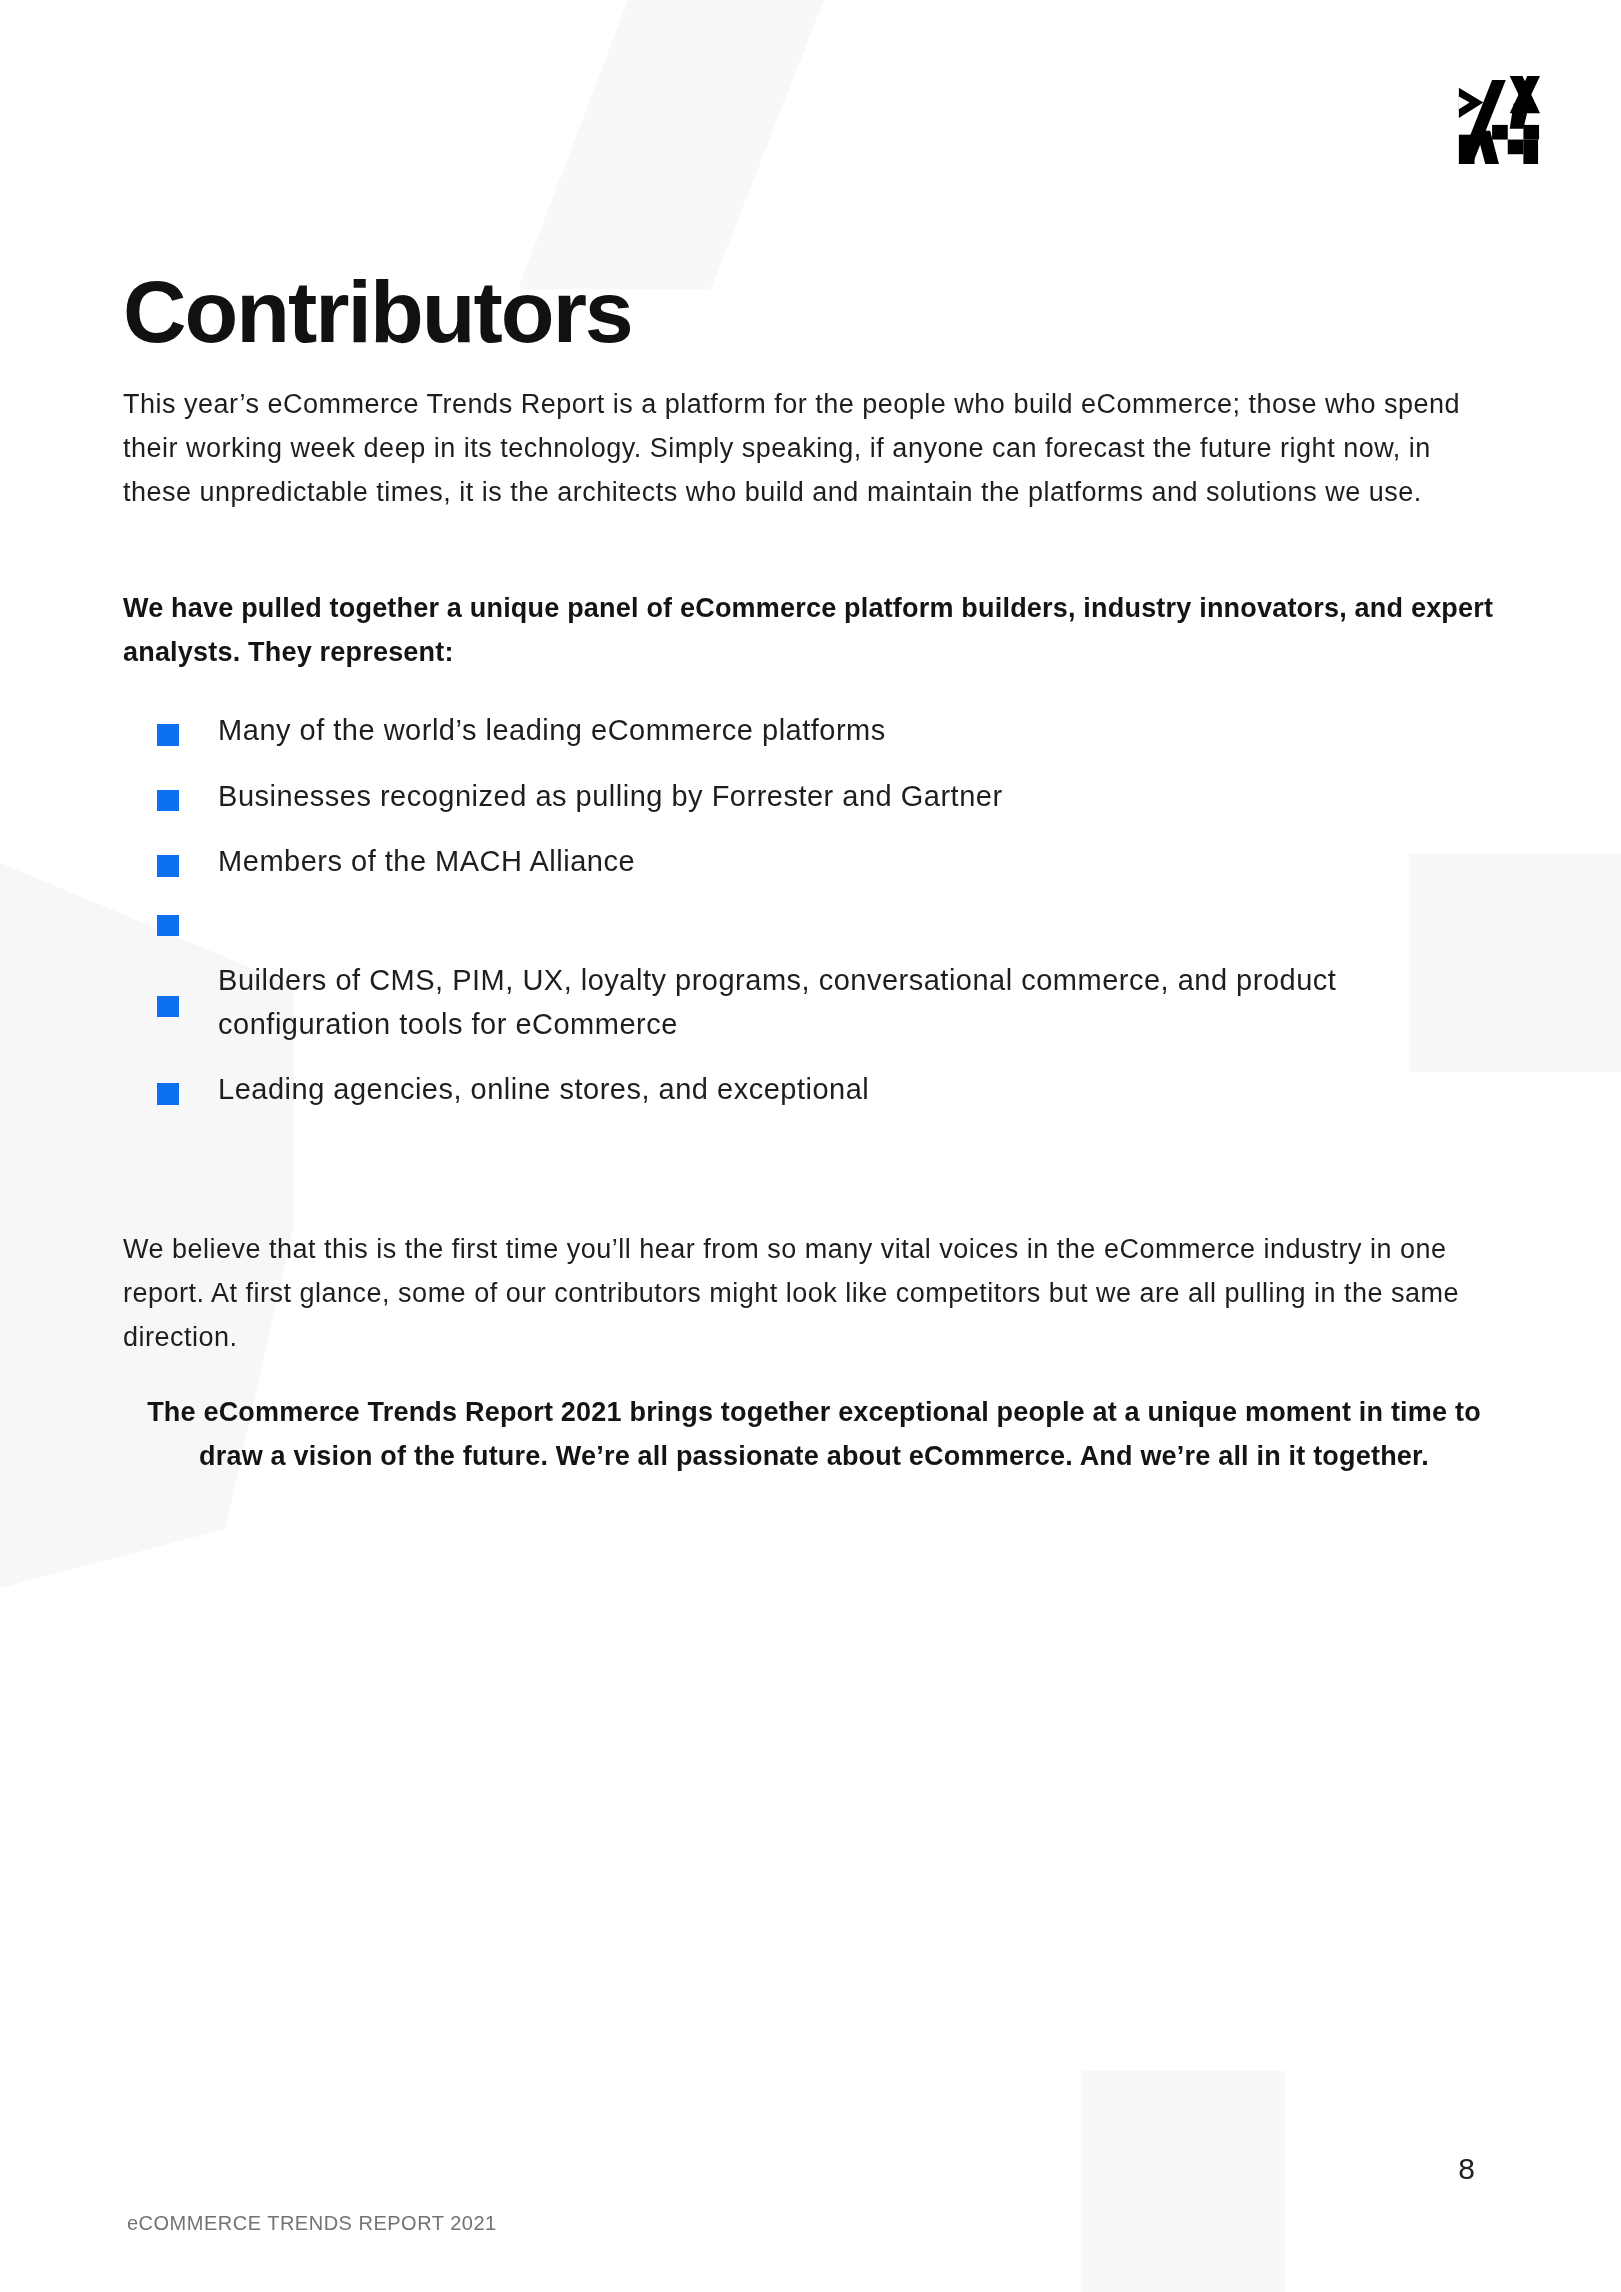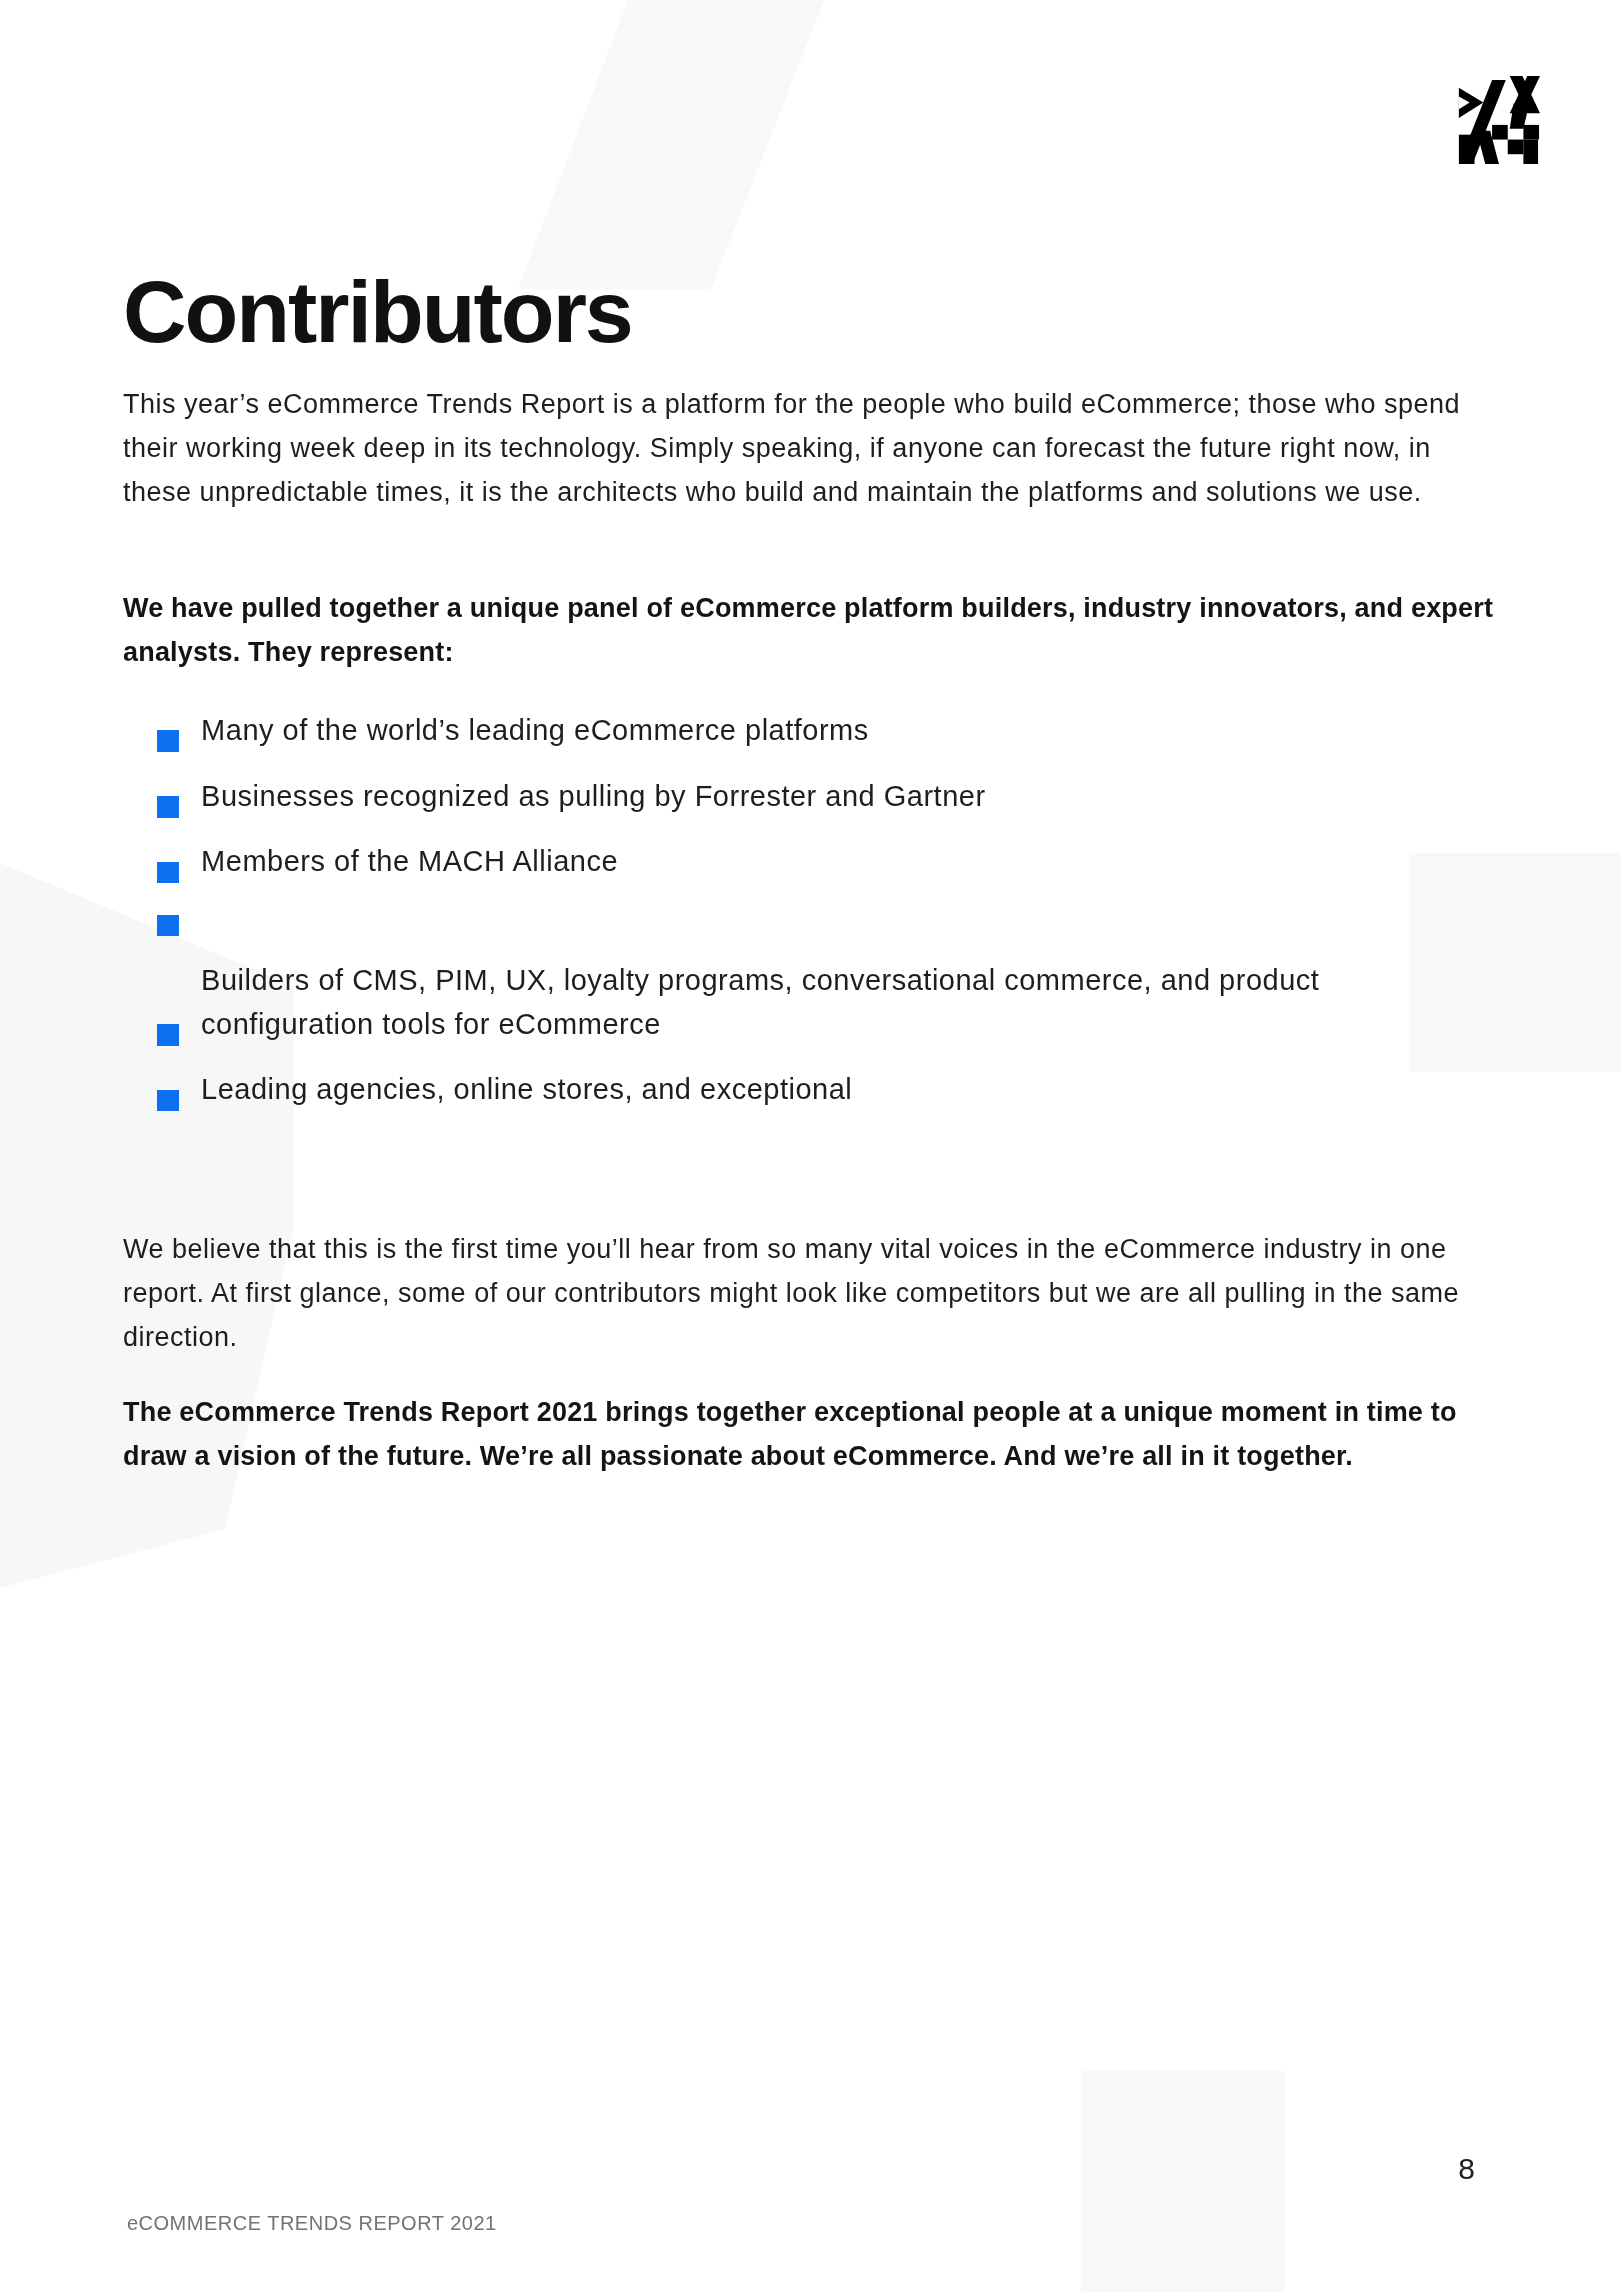--- a/index.html
+++ b/index.html
@@ -48,31 +48,32 @@
   .para {
     position: absolute; left: 0; width: 1382px;
     font-size: 27px; line-height: 44px; letter-spacing: 0.5px;
     color: #1e1e1e;
   }
   .para.bold { font-weight: 700; color: #141414; letter-spacing: 0.2px; }
 
   .p-intro   { top: 382px; }
   .p-panel   { top: 586px; }
   .p-believe { top: 1227px; }
-  .p-closing { top: 1390px; }
+  .p-closing { top: 1390px; text-align: center; }
 
   ul.bullet-list {
     position: absolute; left: 34px; top: 708px; width: 1304px;
     list-style: none;
   }
   ul.bullet-list li {
-    display: flex; align-items: flex-end;
+    display: flex; align-items: center;
     margin-bottom: 21.6px;
     font-size: 29px; line-height: 44px; letter-spacing: 0.5px;
     color: #1e1e1e;
+    gap: 17px;
   }
   .bullet-sq {
     flex: 0 0 21.6px; width: 21.6px; height: 21.6px;
     margin: 9.8px 22.5px 0 0;
     background: #0c70f0;
   }
 
   
   .footer-title {
     position: absolute; left: 127px; top: 2164px; z-index: 1;

